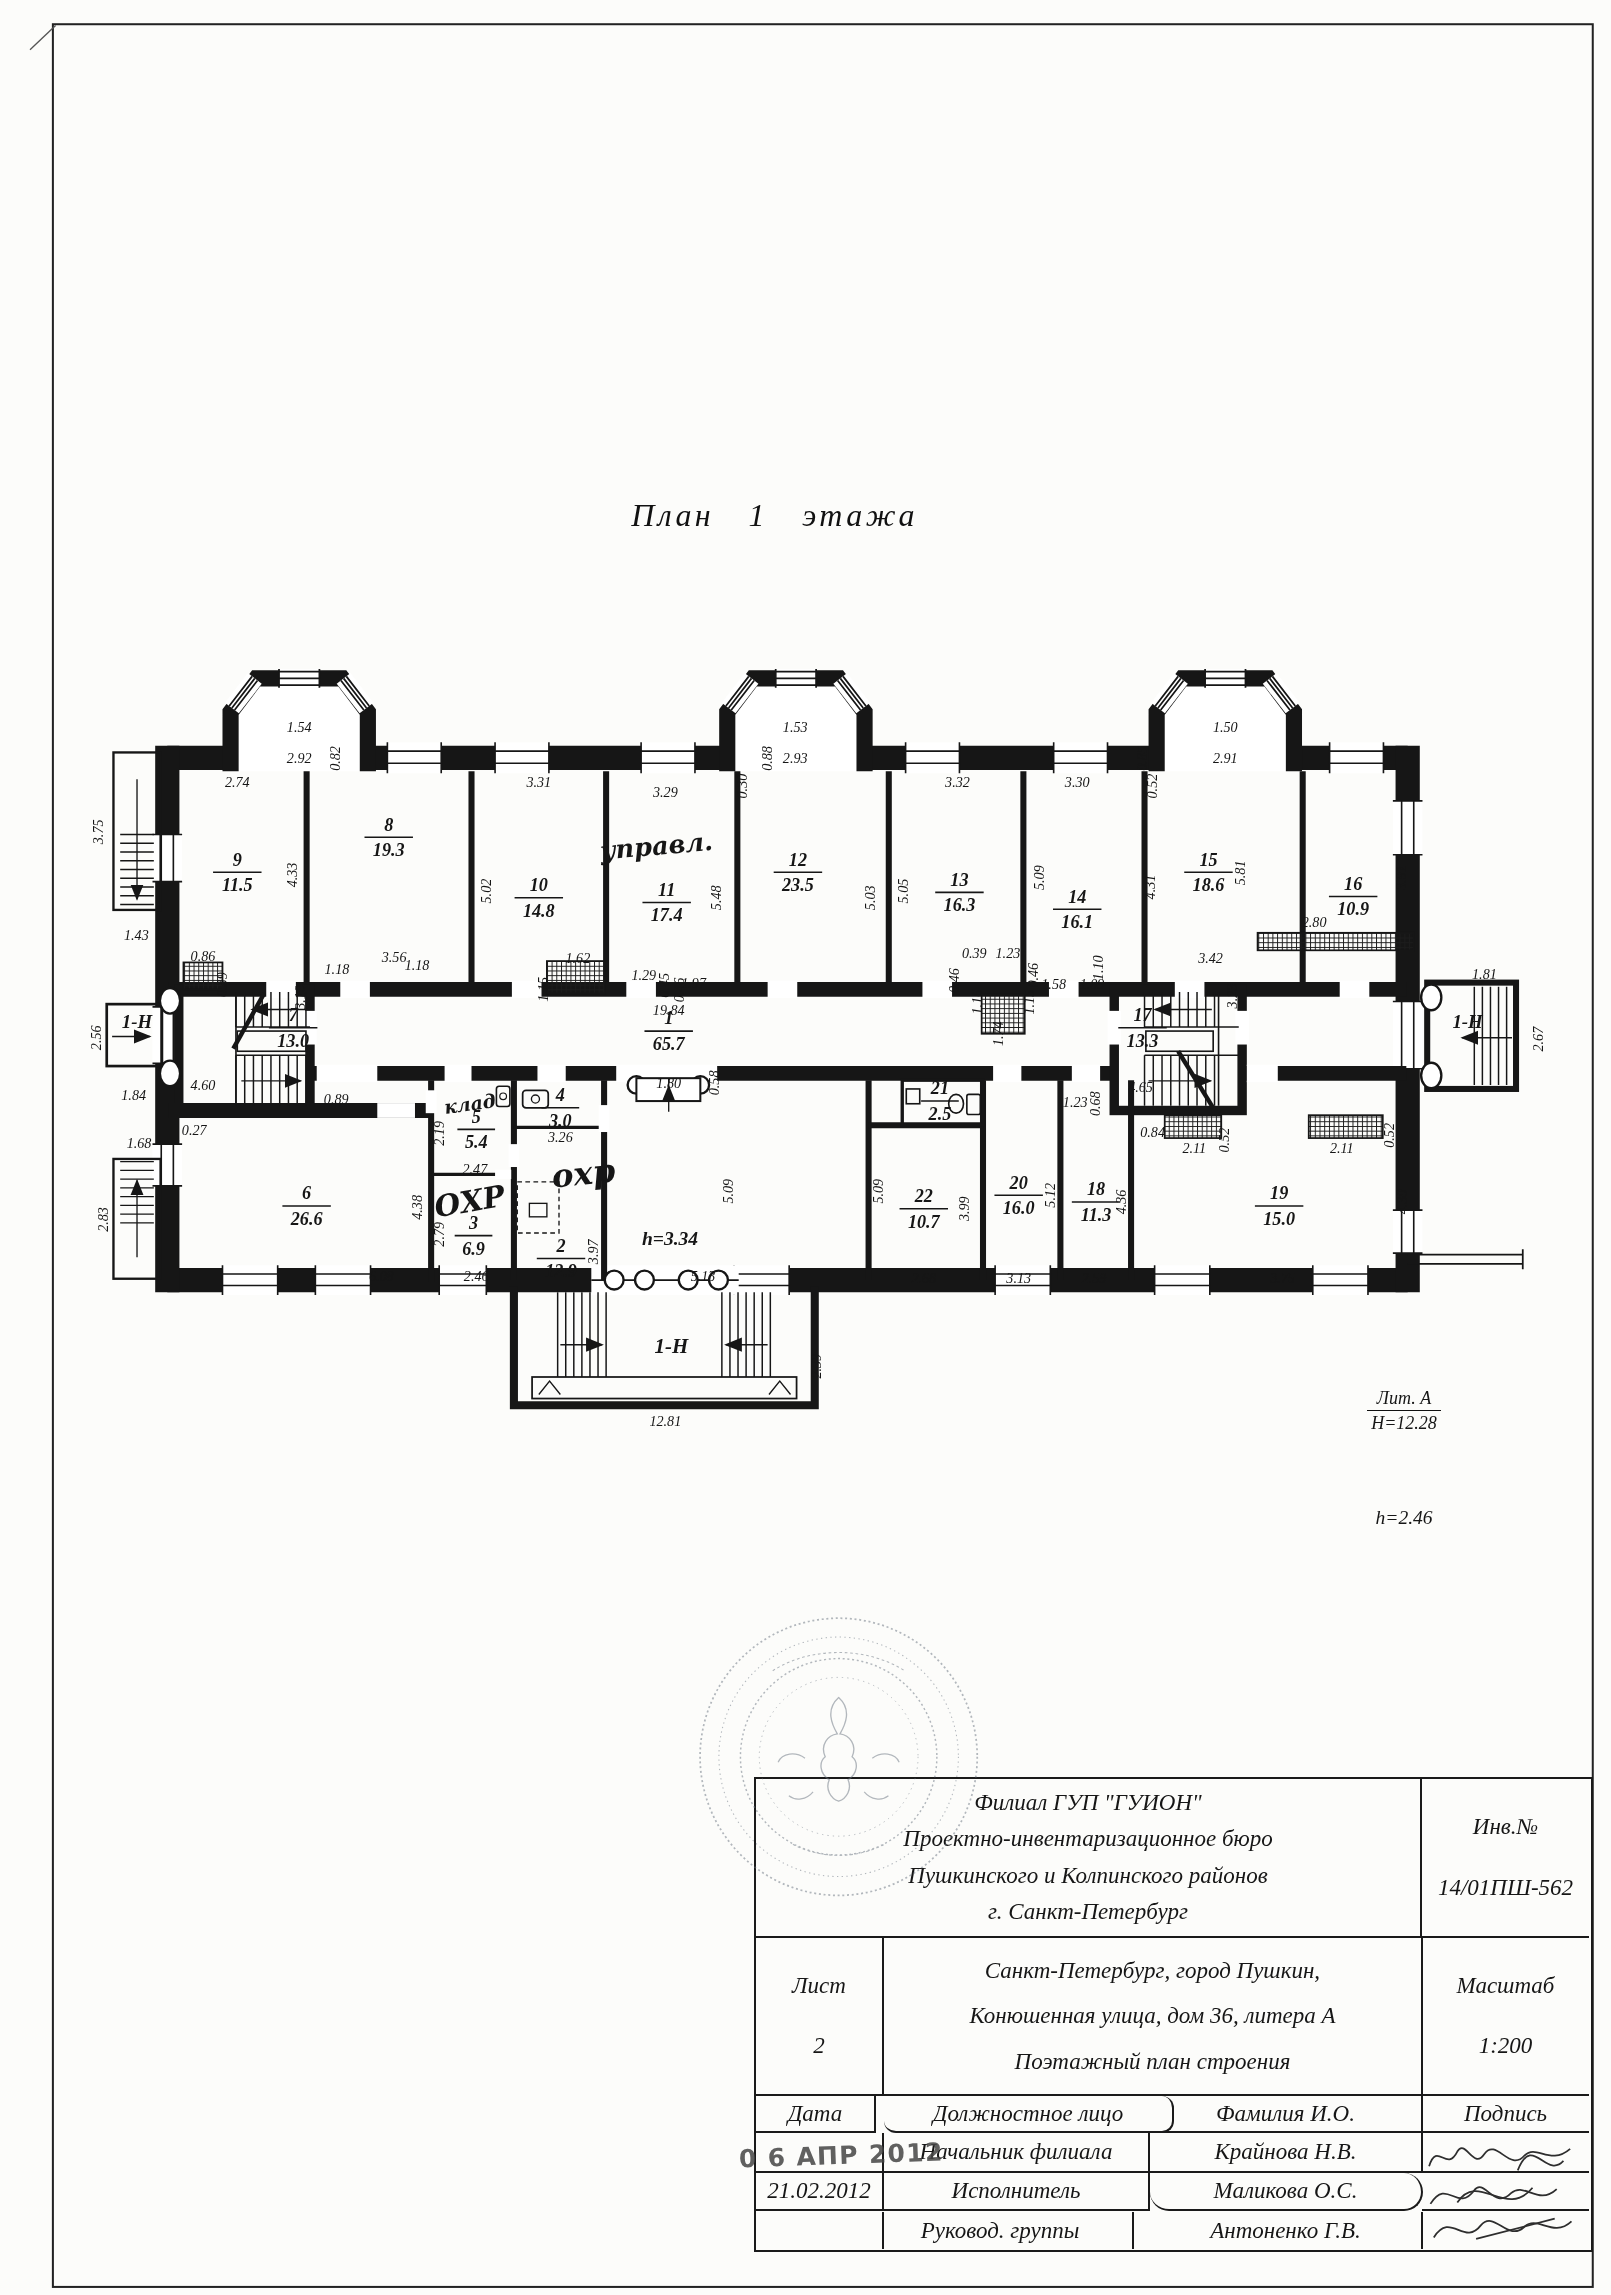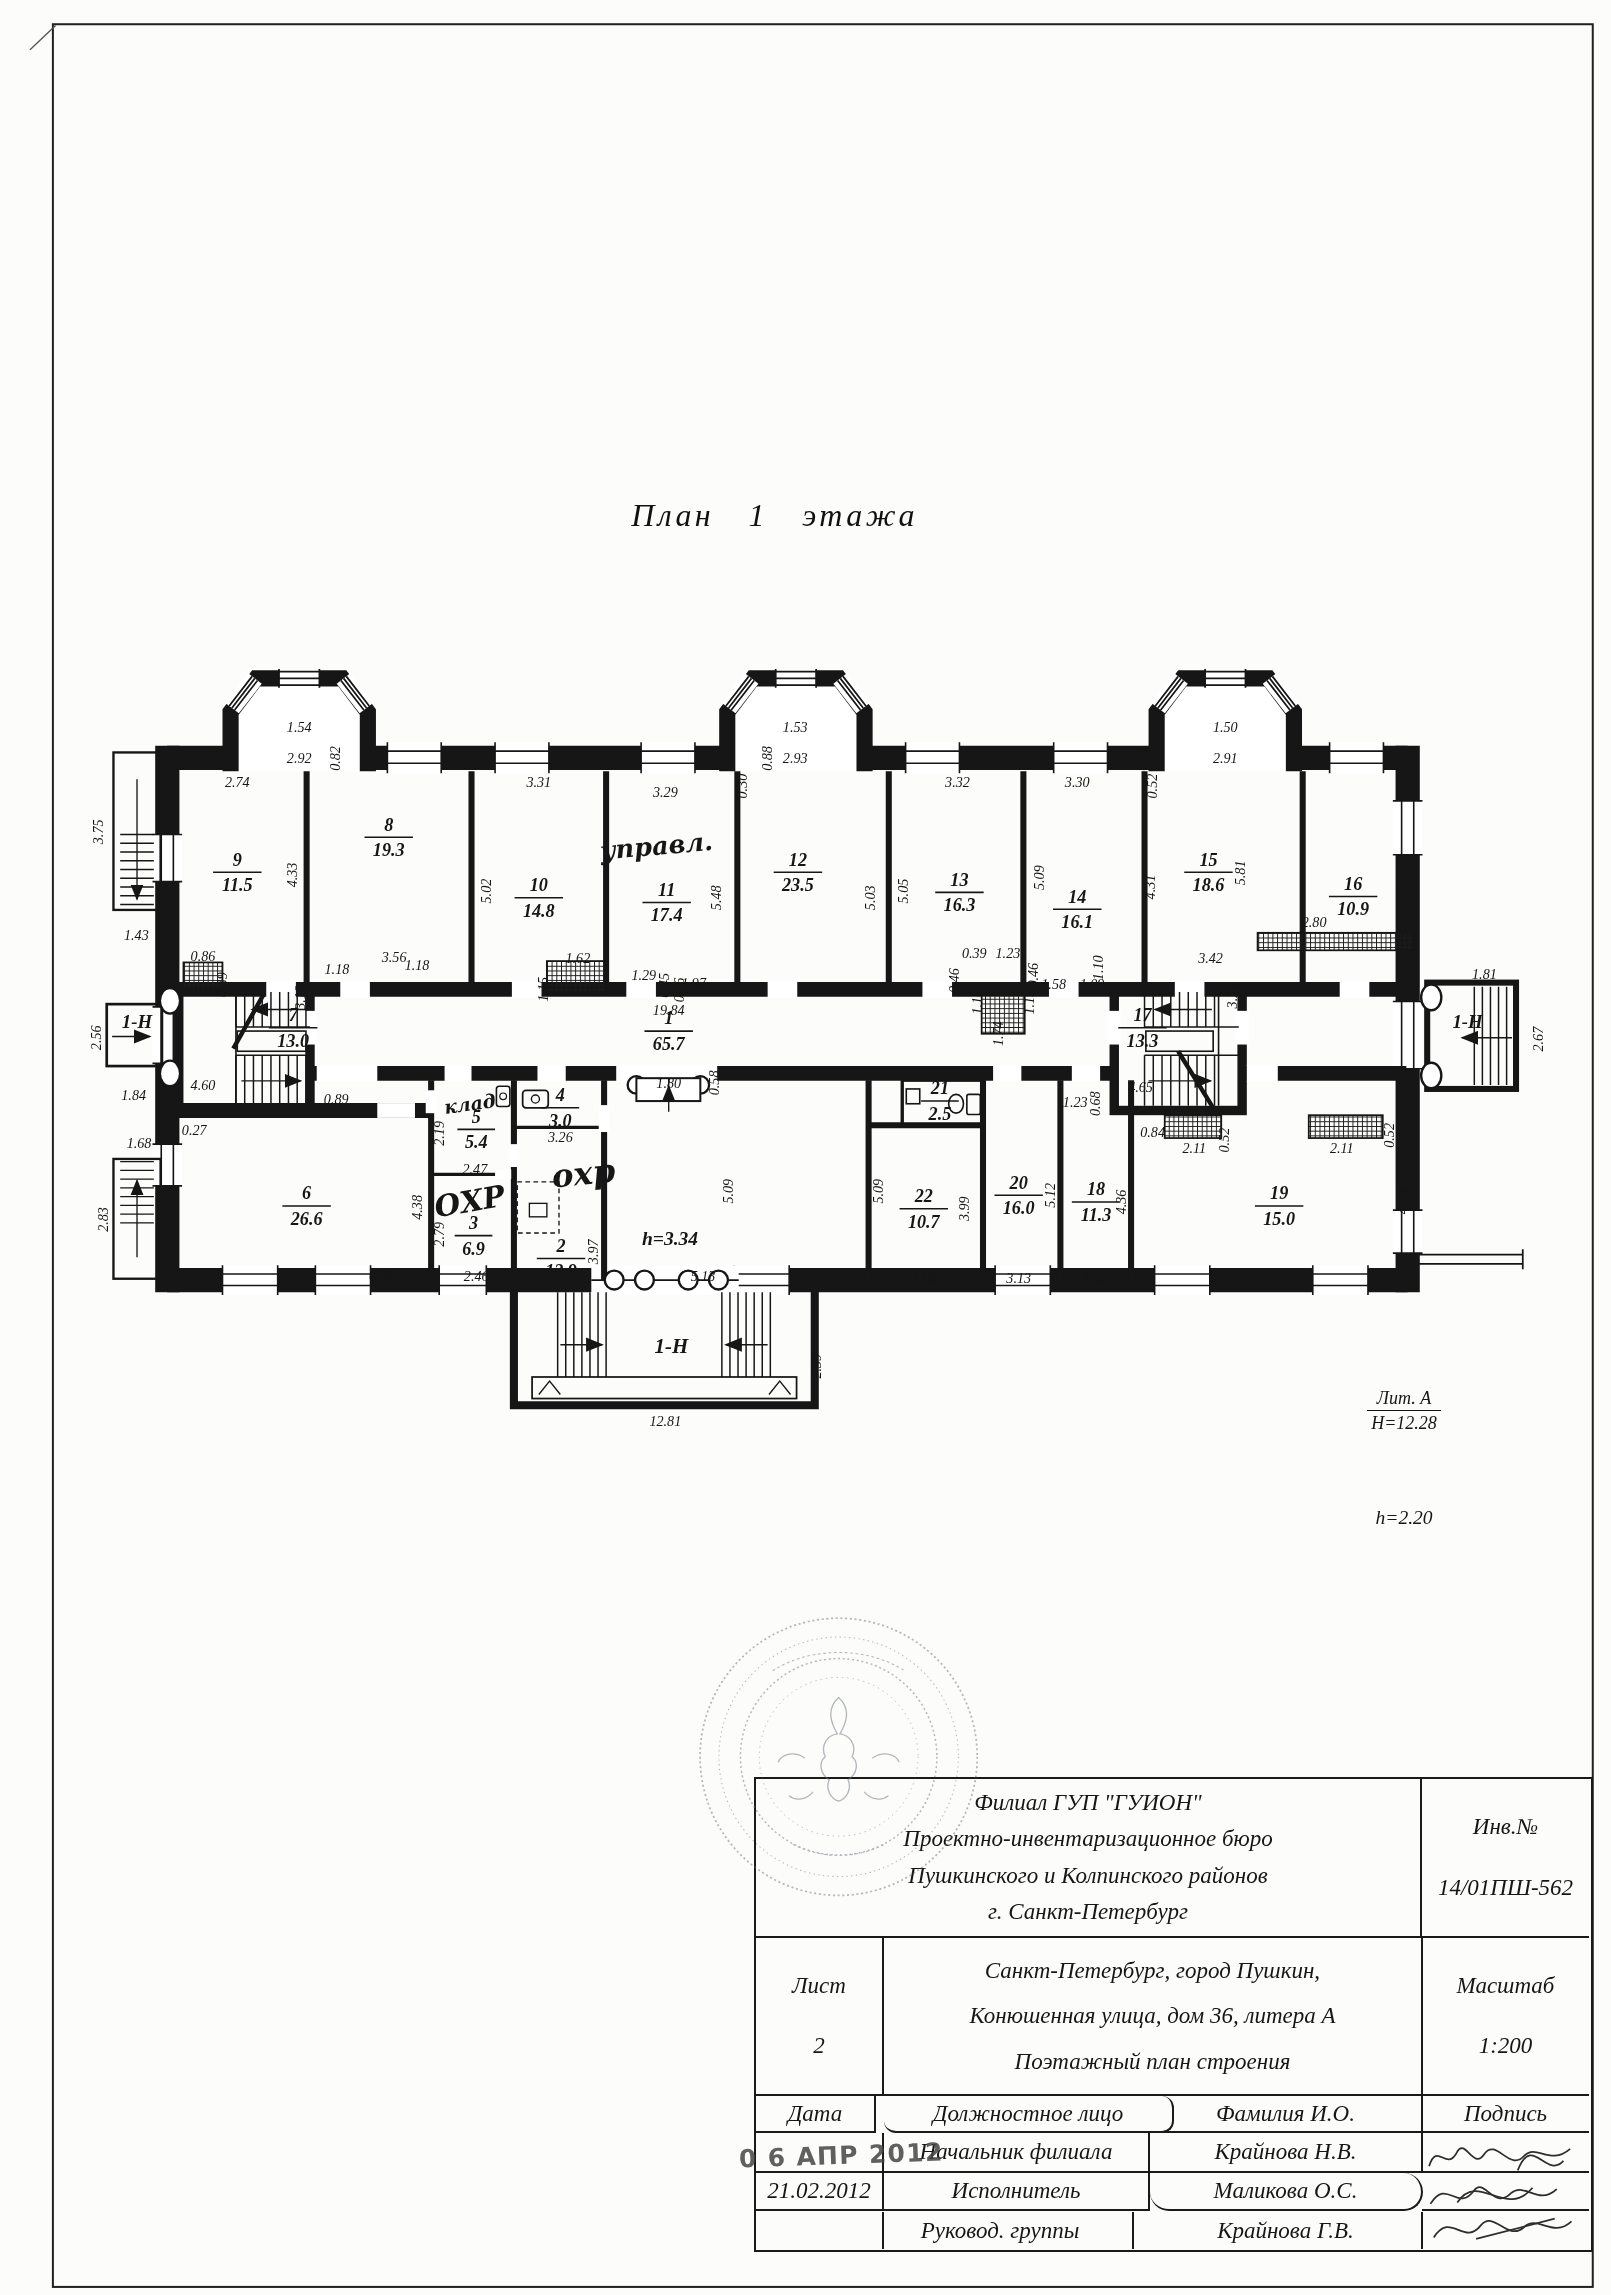--- a/index.html
+++ b/index.html
@@ -468,21 +468,21 @@
         <text class="note" text-anchor="middle" font-size="28" transform="translate(2180 1528)">1-Н</text>
       </g>
   </svg>
 
   <div id="title" class="abs">План 1 этажа</div>
 
   <div id="lit" class="abs">
     <div class="over">Лит. А</div>
     <div class="under">H=12.28</div>
   </div>
-  <div id="hnote" class="abs">h=2.20</div>
+  <div id="hnote" class="abs">h=2.46</div>
 
   <div id="tblock" class="abs">
     <div class="cell bb br" style="left:0;top:0;width:666px;height:159px;">
       <div>Филиал ГУП "ГУИОН"</div>
       <div>Проектно-инвентаризационное бюро</div>
       <div>Пушкинского и Колпинского районов</div>
       <div>г. Санкт-Петербург</div>
     </div>
     <div class="cell bb" style="left:666px;top:0;width:167px;height:159px;">
       <div>Инв.№</div>
@@ -511,21 +511,21 @@
     <div class="cell bb br" style="left:394px;top:354px;width:273px;height:40px;">Крайнова Н.В.</div>
     <div class="cell bb" style="left:666px;top:354px;width:167px;height:40px;"></div>
 
     <div class="cell bb br" style="left:0;top:394px;width:128px;height:38px;">21.02.2012</div>
     <div class="cell bb br" style="left:128px;top:394px;width:266px;height:38px;">Исполнитель</div>
     <div class="cell bb br" style="left:394px;top:394px;width:273px;height:38px;border-radius:19px;">Маликова О.С.</div>
     <div class="cell bb" style="left:666px;top:394px;width:167px;height:38px;"></div>
 
     <div class="cell br" style="left:0;top:433px;width:128px;height:37px;"></div>
     <div class="cell br" style="left:112px;top:433px;width:266px;height:37px;">Руковод. группы</div>
-    <div class="cell br" style="left:394px;top:433px;width:273px;height:37px;">Крайнова Г.В.</div>
+    <div class="cell br" style="left:394px;top:433px;width:273px;height:37px;">Антоненко Г.В.</div>
     <div class="cell" style="left:666px;top:433px;width:167px;height:37px;"></div>
   </div>
 
   <svg id="seal" class="abs" width="296" height="303" viewBox="0 0 440 450">
     <g stroke="#6a7480" fill="none">
       <circle cx="218" cy="218" r="206" stroke-width="2.6" stroke-dasharray="3 4"></circle>
       <circle cx="218" cy="218" r="178" stroke-width="1.6" stroke-dasharray="2 5"></circle>
       <circle cx="218" cy="218" r="146" stroke-width="2.2" stroke-dasharray="3 4"></circle>
       <circle cx="218" cy="218" r="118" stroke-width="1.4" stroke-dasharray="2 6"></circle>
       <path d="M218 130c-20 18-10 40-2 54-14 2-26 16-18 34-10 8-8 26 6 34-6 14 2 28 14 32 12-4 20-18 14-32 14-8 16-26 6-34 8-18-4-32-18-34 8-14 18-36-2-54z" stroke-width="2"></path>

